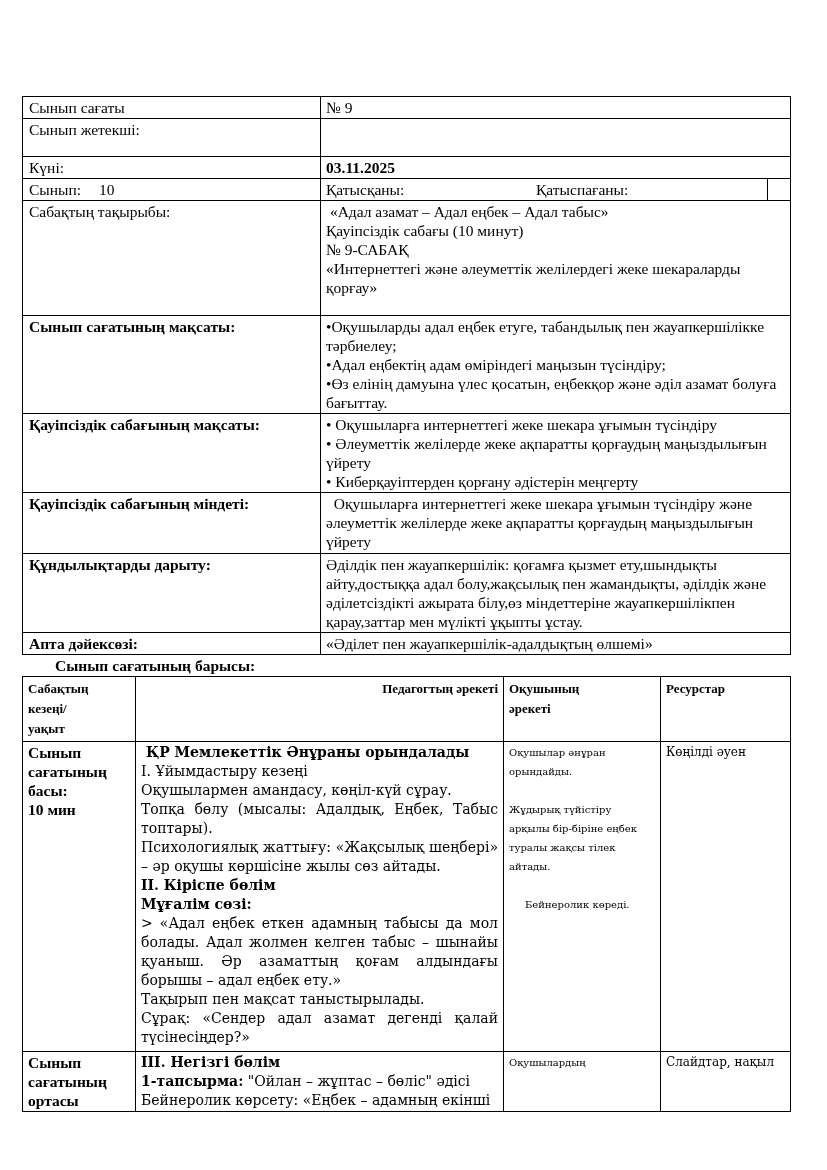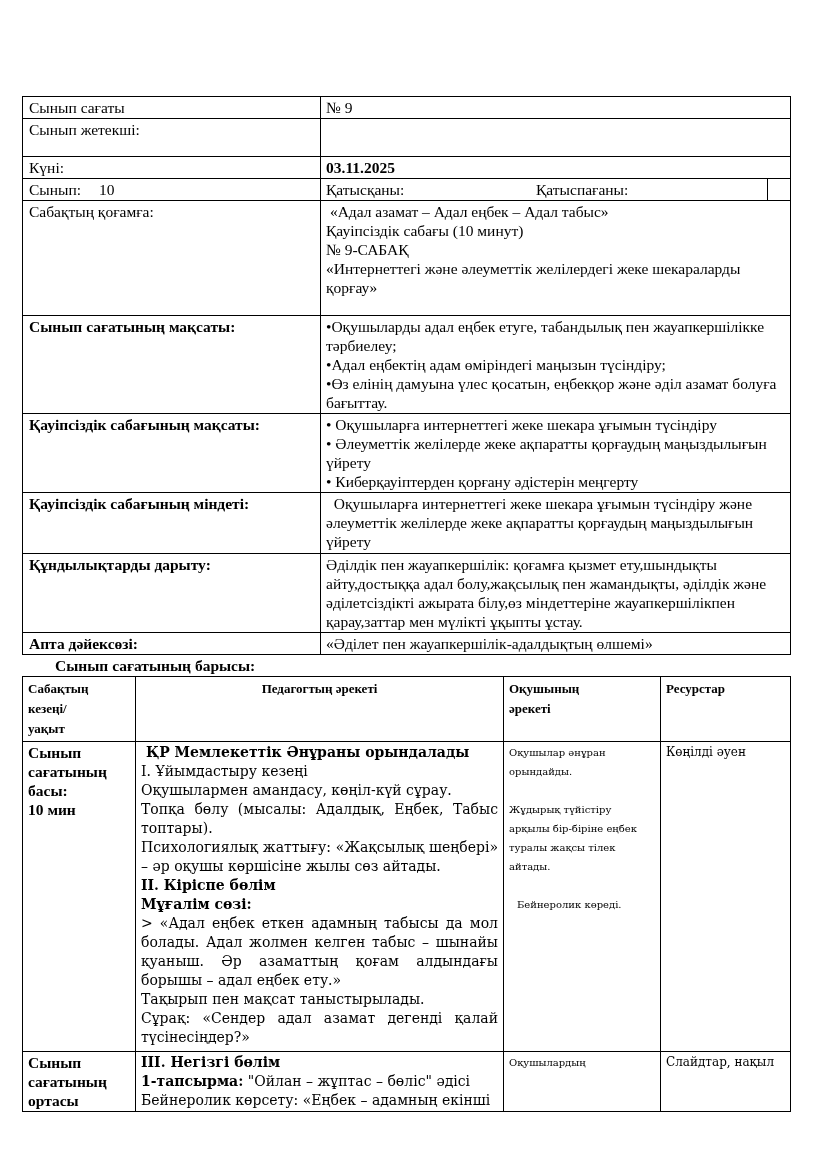--- a/index.html
+++ b/index.html
@@ -27,35 +27,35 @@
   .attended { display:inline-block; width:210px; }
 
   
   .section-title { font-weight:bold; font-size:15.5px; line-height:19px;
                    margin:1px 0 1px 33px; }
 
   
   .t2 th { border:1.5px solid #000; vertical-align:top; text-align:left;
            padding:2px 5px; font-size:13px; line-height:20px;
            font-weight:bold; white-space:pre-line; }
-  .t2 th.center { text-align:center;font-family:Liberation Serif, serif; }
+  .t2 th.center { text-align:right;font-family:Liberation Serif, serif; }
   .t2 tr.hdr th { height:48px; }
   .t2 tr.r1 td { height:307px; }
   .t2 tr.r2 td { height:48px;margin-top:32px; }
   .t2 .stage { font-weight:bold; }
   .t2 .teach { font-family:"DejaVu Serif", serif; font-size:14px; }
   .t2 .stud  { font-family:"DejaVu Serif", serif; font-size:10px; }
   .t2 .res   { font-family:"DejaVu Serif", serif; font-size:12px; }
   .jline { text-align:justify; }
   .bline { font-weight:bold; white-space:pre-wrap; }
   .res-pad { padding-top:30px; }
   .stud-bottom { vertical-align:bottom; padding-bottom:3px; }
   .res-mid { vertical-align:middle; }
   .stud p { margin:0 0 19px 0; }
-  .stud p:last-child { margin:8px; }
+  .stud p:last-child { margin:16px; }
 </style>
 </head>
 <body>
 
 <div class="content">
 
   <table class="doc t1">
     <colgroup>
         <col style="width:298px">
         <col style="width:447px">
@@ -77,21 +77,21 @@
     <tr class="h22">
       <td class="lbl">
         <span>Сынып:</span><span class="grade-val">10</span>
       </td>
       <td>
         <span class="attended">Қатысқаны:</span><span>Қатыспағаны:</span>
       </td>
       <td></td>
     </tr>
     <tr class="h115">
-      <td class="lbl">Сабақтың  қоғамға:</td>
+      <td class="lbl">Сабақтың  тақырыбы:</td>
       <td colspan="2">
             <div class="preline"> «Адал азамат – Адал еңбек – Адал табыс»</div>
             <div class="preline">Қауіпсіздік сабағы (10 минут)</div>
             <div class="preline">№ 9-САБАҚ</div>
             <div class="preline">«Интернеттегі және әлеуметтік желілердегі жеке шекараларды қорғау»</div>
           </td>
     </tr>
     <tr class="h97">
       <td class="lbl bold">Сынып сағатының мақсаты:</td>
       <td colspan="2">

